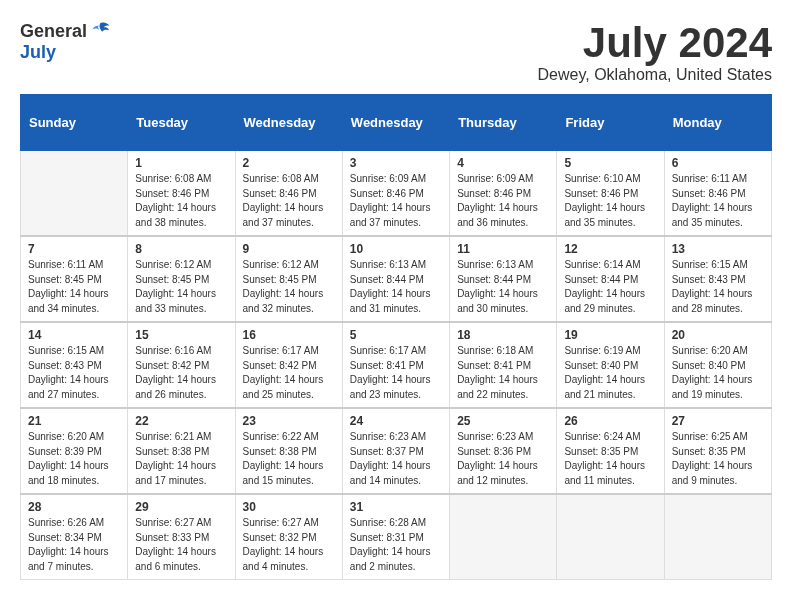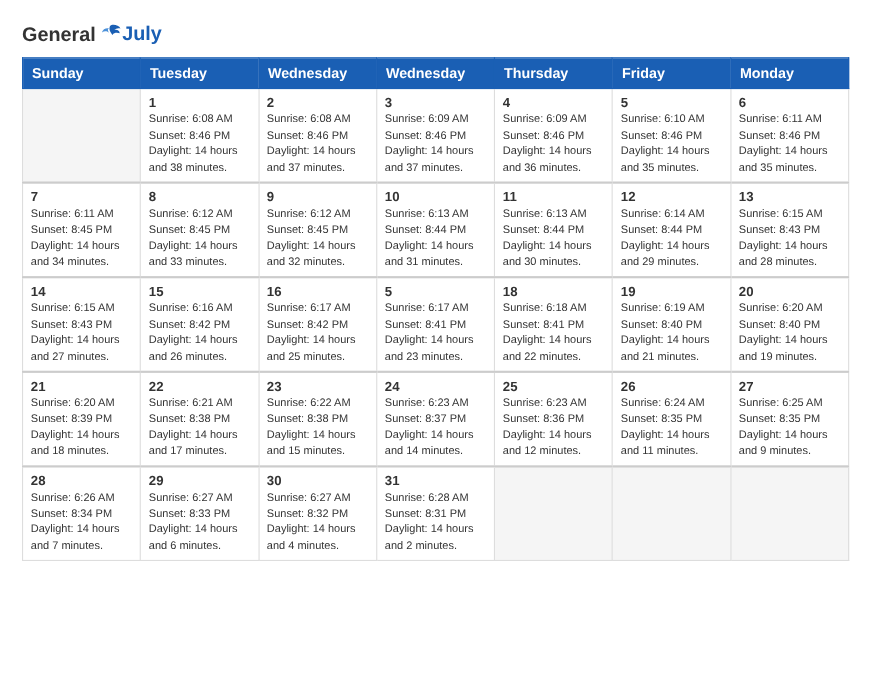--- a/index.html
+++ b/index.html
@@ -11,20 +11,21 @@
       padding: 20px;
     }
     .header {
       display: flex;
       justify-content: space-between;
       align-items: flex-start;
       margin-bottom: 10px;
     }
     .logo {
       display: flex;
+      flex-direction: column;
       align-items: flex-start;
     }
     .logo-text {
       display: flex;
       align-items: center;
       gap: 2px;
     }
     .logo-general {
       font-size: 18px;
       font-weight: bold;
@@ -54,21 +55,21 @@
     }
     .calendar {
       width: 100%;
       border-collapse: collapse;
       border: 1px solid #ccc;
     }
     .calendar th {
       background-color: #1a5fb4;
       color: #fff;
       text-align: left;
-      padding: 6px 8px;
+      padding: 20px 8px;
       font-size: 13px;
       font-weight: bold;
       border: 1px solid #1a5fb4;
     }
     .calendar td {
       vertical-align: top;
       padding: 5px 7px;
       font-size: 10.5px;
       color: #333;
       border: 1px solid #ddd;
@@ -101,20 +102,24 @@
   <div class="logo">
     <div class="logo-text">
       <span class="logo-general">General</span>
       <svg class="logo-bird" viewBox="0 0 30 30">
         <path d="M15 5 C18 2, 26 4, 28 8 C25 7, 22 8, 20 10 C24 9, 27 11, 27 14 C24 13, 20 13, 18 16 C16 13, 13 10, 15 5Z" fill="#1a5fb4"></path>
         <path d="M14 8 C10 7, 6 9, 5 13 C8 11, 12 11, 14 14 C13 11, 11 9, 14 8Z" fill="#4a90d9"></path>
       </svg>
     </div>
     <span class="logo-blue">July</span>
   </div>
+  <div class="title-section">
+    <div class="main-title">July 2024</div>
+    <div class="subtitle">Dewey, Oklahoma, United States</div>
+  </div>
 </div>
 
 <table class="calendar">
   <thead>
     <tr>
     <th>Sunday</th>
         <th>Tuesday</th>
         <th>Wednesday</th>
         <th>Wednesday</th>
         <th>Thursday</th>

